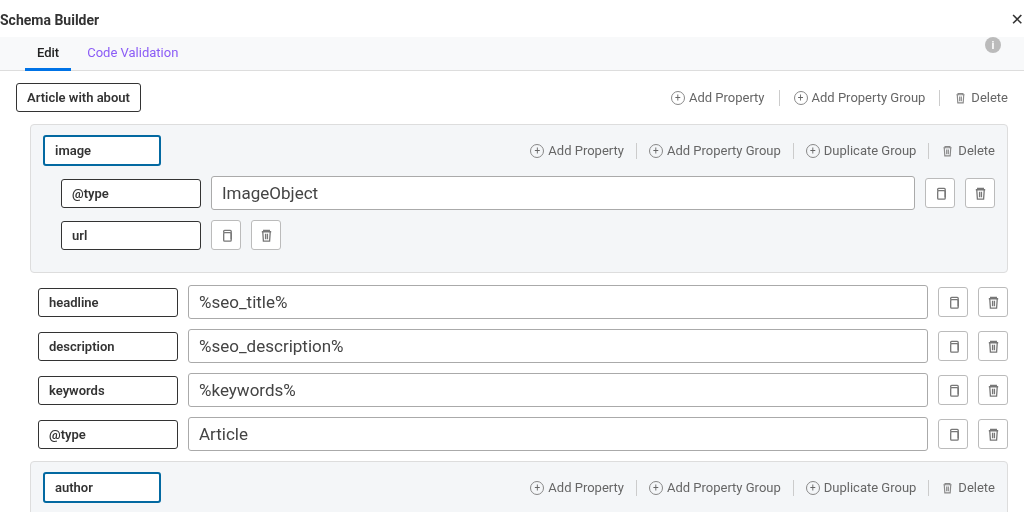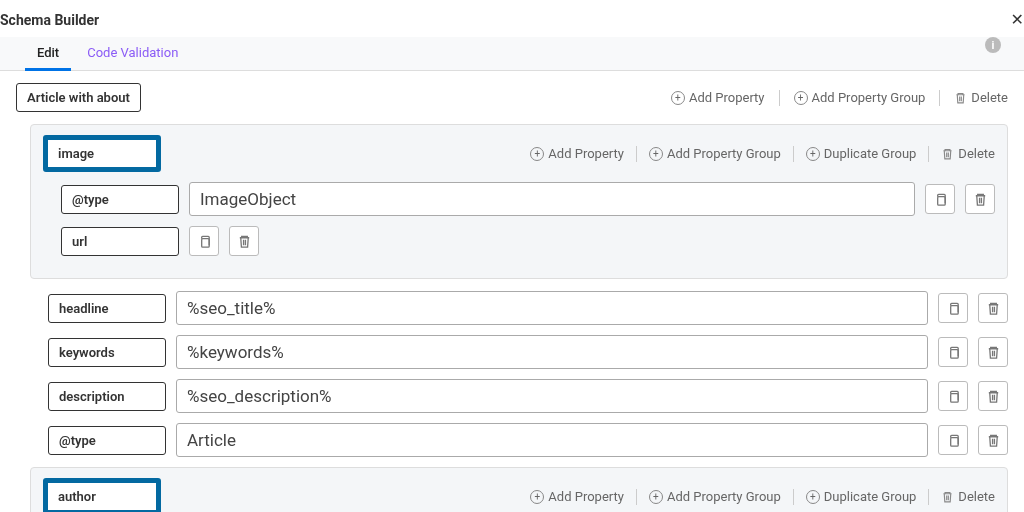--- a/index.html
+++ b/index.html
@@ -14,25 +14,25 @@
   .info-icon { margin-left: auto; width: 16px; height: 16px; border-radius: 50%; background: #bbb; color: #fff; font-size: 11px; font-weight: 700; display: flex; align-items: center; justify-content: center; cursor: pointer; }
   .content { padding: 12px 16px 0; }
   .root-row { display: flex; margin-bottom: 12px; }
   .root-name { border: 1px solid #333; border-radius: 3px; padding: 6px 10px; font-size: 13px; font-weight: 600; min-width: 125px; }
   .root-actions { margin-left: auto; display: flex; align-items: center; gap: 14px; }
   .link-btn { display: inline-flex; align-items: center; gap: 4px; color: #666; cursor: pointer; font-size: 13px; }
   .vsep { width: 1px; height: 16px; background: #ccc; }
   .plus { display: inline-flex; width: 14px; height: 14px; border: 1px solid #888; border-radius: 50%; align-items: center; justify-content: center; font-size: 10px; line-height: 1; }
   .group-box { background: #f4f6f8; border: 1px solid #ddd; border-radius: 4px; padding: 10px 12px 12px; margin-left: 14px; margin-bottom: 12px; }
   .group-header { display: flex; align-items: center; margin-bottom: 10px; }
-  .group-name { border: 5px solid #0369a1; border-radius: 3px; background: #fff; padding: 6px 10px; font-size: 13px; font-weight: 600; min-width: 118px; }
+  .group-name { border: 2px solid #0369a1; border-radius: 3px; background: #fff; padding: 6px 10px; font-size: 13px; font-weight: 600; min-width: 118px; }
   .group-actions { margin-left: auto; display: flex; align-items: center; gap: 12px; }
-  .prop-row { display: flex; align-items: center; gap: 10px; margin-left: 32px; margin-bottom: 10px; }
+  .prop-row { display: flex; align-items: center; gap: 10px; margin-left: 22px; margin-bottom: 10px; }
   .group-box .prop-row { margin-left: 18px; }
-  .key-input { border: 1px solid #333; border-radius: 3px; background: #fff; padding: 6px 10px; font-size: 13px; font-weight: 600; width: 118px; }
+  .key-input { border: 1px solid #333; border-radius: 3px; background: #fff; padding: 6px 10px; font-size: 13px; font-weight: 600; width: 140px; }
   .val-input { border: 1px solid #aaa; border-radius: 3px; background: #fff; padding: 6px 10px; font-size: 17px; flex: 1; color: #444; }
   .icon-btn { width: 30px; height: 30px; border: 1px solid #bbb; border-radius: 3px; background: #fff; display: flex; align-items: center; justify-content: center; cursor: pointer; color: #666; }
   .icon-btn svg { width: 15px; height: 15px; stroke: #777; fill: none; stroke-width: 1.4; }
   .trash-svg { width: 13px; height: 14px; stroke: #888; fill: none; stroke-width: 1.4; }
 </style>
 </head>
 <body>
 
 <div class="header">
   <div class="header-title">Schema Builder</div>
@@ -136,37 +136,37 @@
           <path d="M5 5V3.5A1 1 0 0 1 6 2.5h6a1 1 0 0 1 1 1V12"></path>
         </svg>
       </div>
     <div class="icon-btn">
         <svg viewBox="0 0 16 16">
           <path d="M3 4h10M5 4V2.5h6V4M4 4l.7 10h6.6L12 4M7 6v6M9 6v6"></path>
         </svg>
       </div>
   </div>
   <div class="prop-row">
+    <div class="key-input">description</div>
+    <div class="val-input">%seo_description%</div>
+    <div class="icon-btn">
+        <svg viewBox="0 0 16 16">
+          <rect x="5" y="5" width="8" height="9" rx="1"></rect>
+          <path d="M5 5V3.5A1 1 0 0 1 6 2.5h6a1 1 0 0 1 1 1V12"></path>
+        </svg>
+      </div>
+    <div class="icon-btn">
+        <svg viewBox="0 0 16 16">
+          <path d="M3 4h10M5 4V2.5h6V4M4 4l.7 10h6.6L12 4M7 6v6M9 6v6"></path>
+        </svg>
+      </div>
+  </div>
+  <div class="prop-row">
     <div class="key-input">keywords</div>
     <div class="val-input">%keywords%</div>
-    <div class="icon-btn">
-        <svg viewBox="0 0 16 16">
-          <rect x="5" y="5" width="8" height="9" rx="1"></rect>
-          <path d="M5 5V3.5A1 1 0 0 1 6 2.5h6a1 1 0 0 1 1 1V12"></path>
-        </svg>
-      </div>
-    <div class="icon-btn">
-        <svg viewBox="0 0 16 16">
-          <path d="M3 4h10M5 4V2.5h6V4M4 4l.7 10h6.6L12 4M7 6v6M9 6v6"></path>
-        </svg>
-      </div>
-  </div>
-  <div class="prop-row">
-    <div class="key-input">description</div>
-    <div class="val-input">%seo_description%</div>
     <div class="icon-btn">
         <svg viewBox="0 0 16 16">
           <rect x="5" y="5" width="8" height="9" rx="1"></rect>
           <path d="M5 5V3.5A1 1 0 0 1 6 2.5h6a1 1 0 0 1 1 1V12"></path>
         </svg>
       </div>
     <div class="icon-btn">
         <svg viewBox="0 0 16 16">
           <path d="M3 4h10M5 4V2.5h6V4M4 4l.7 10h6.6L12 4M7 6v6M9 6v6"></path>
         </svg>

